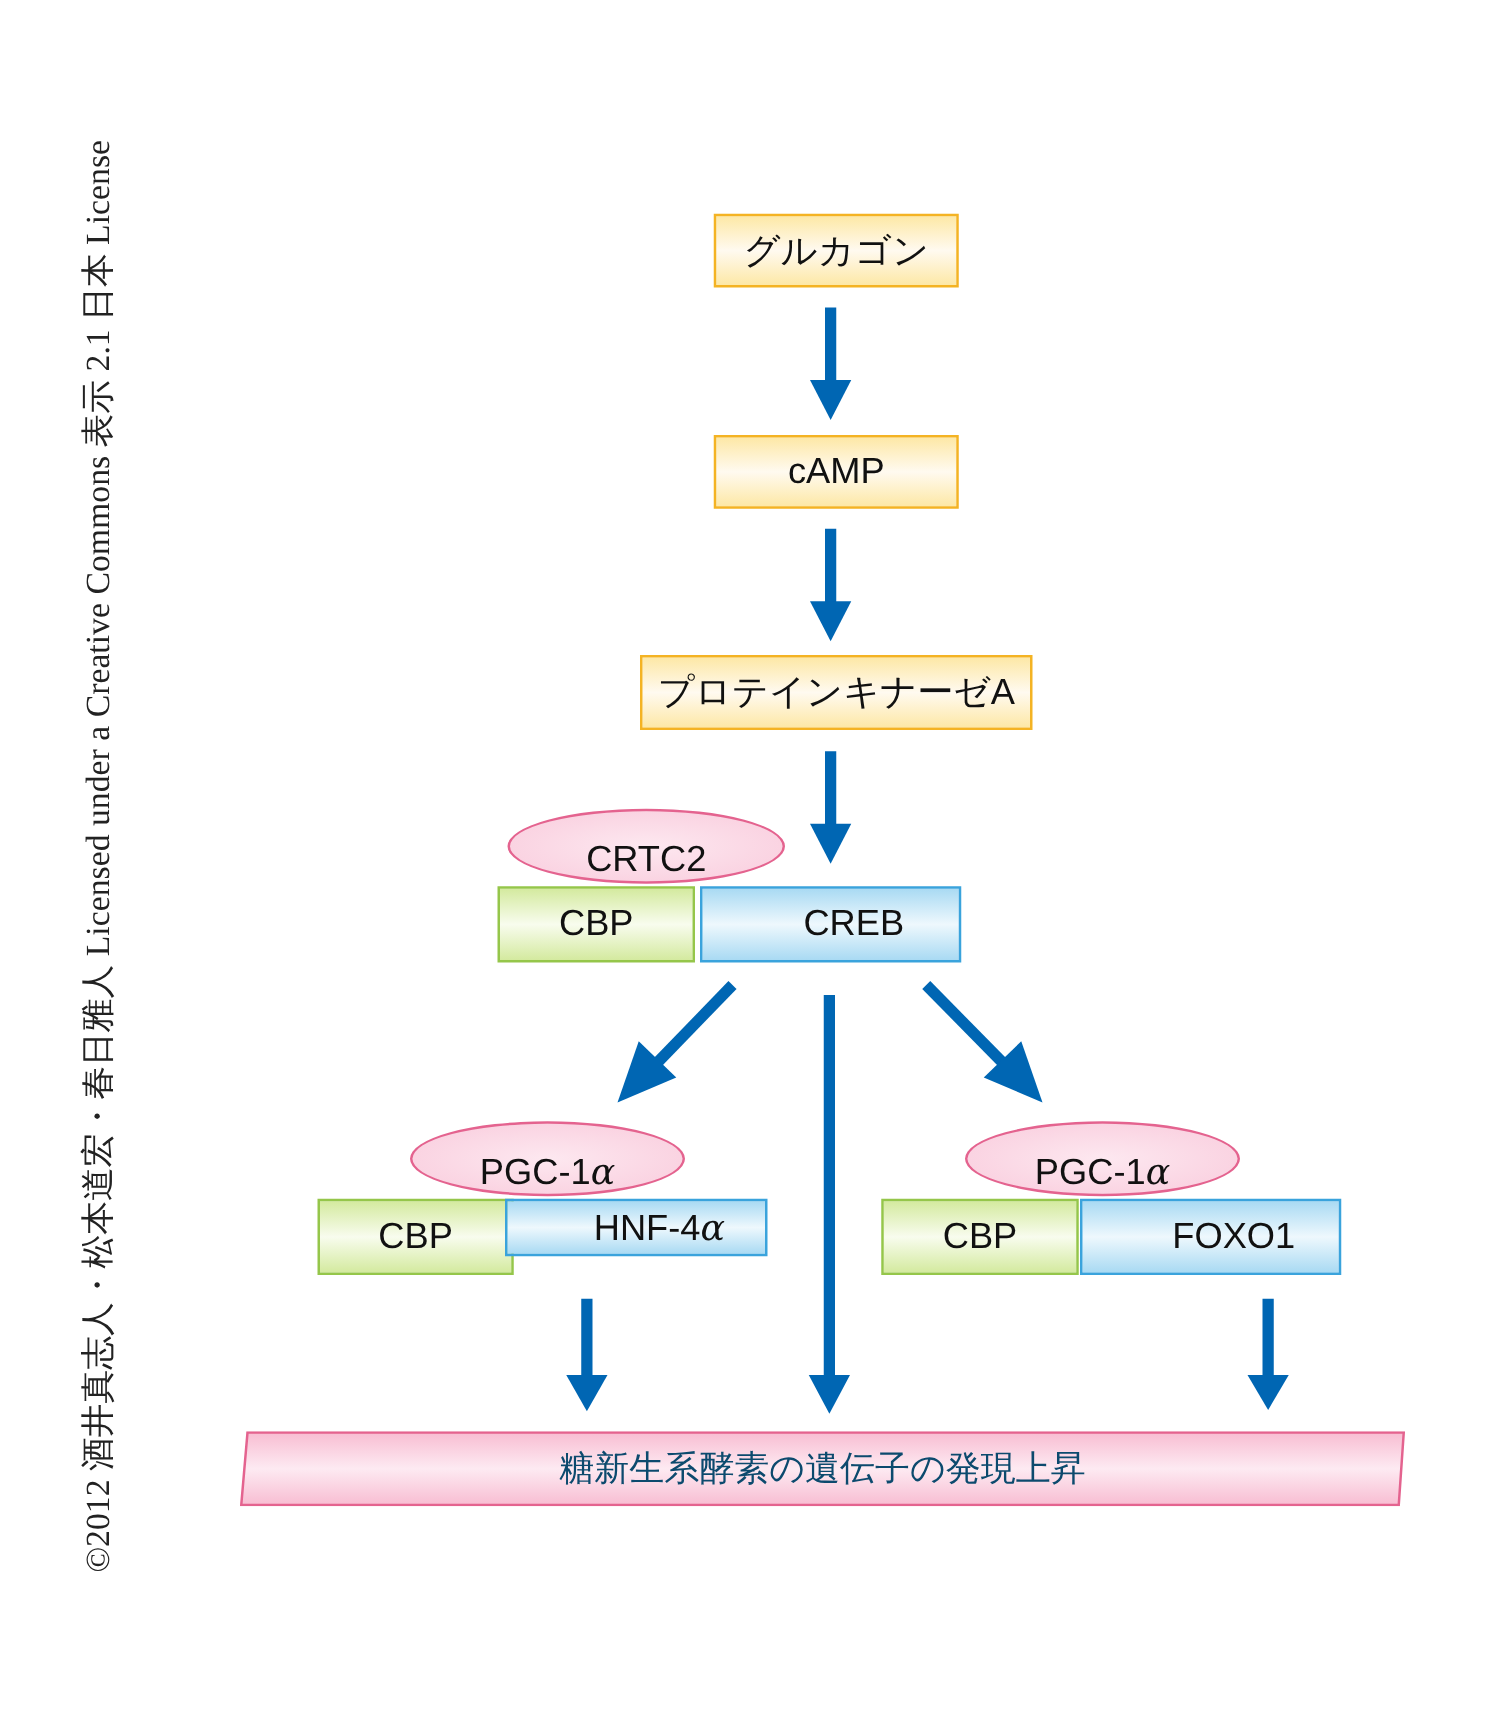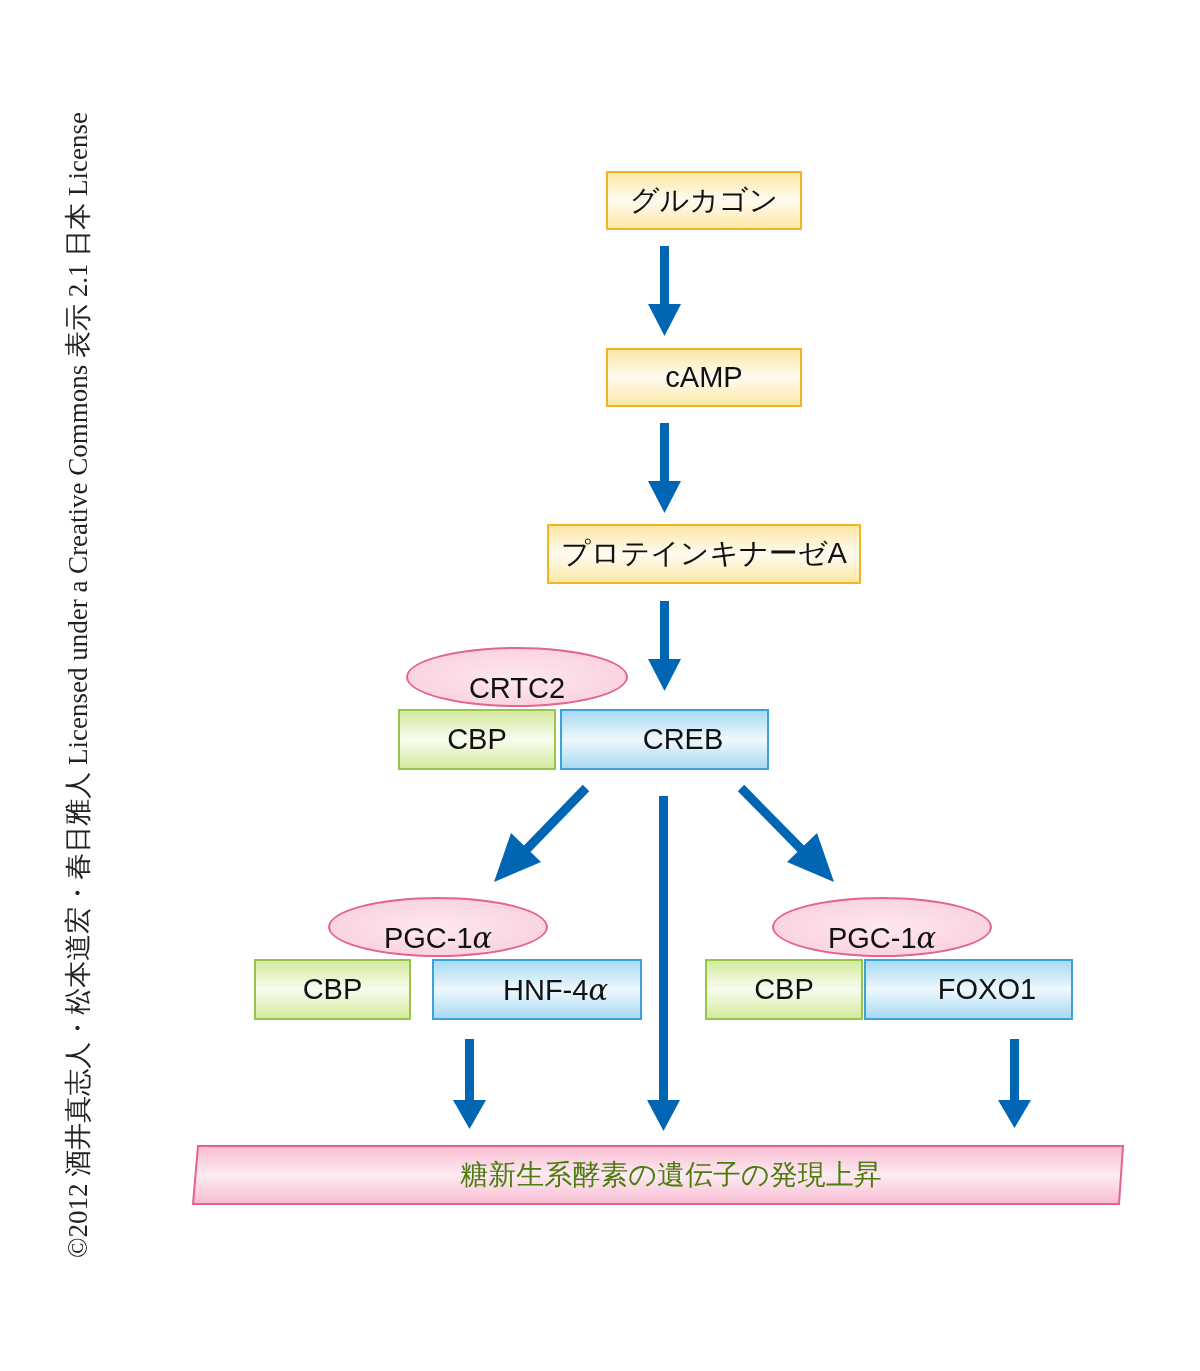--- a/index.html
+++ b/index.html
@@ -16,21 +16,20 @@
     }
 
     .box {
       position: absolute; box-sizing: border-box;
       display: flex; align-items: center; justify-content: center;
       font-size: 29px; color: #111; white-space: nowrap;
     }
     .box.yellow {
       border: 2px solid #f4b323;
       background: linear-gradient(to bottom, #fde8a6 0%, #fffaf0 50%, #fde8a6 100%);
-      margin-left: 35px;
     }
     .box.green {
       border: 2px solid #95c64a;
       background: linear-gradient(to bottom, #d4ea9f 0%, #f8fcee 50%, #d4ea9f 100%);
     }
     .box.blue {
       border: 2px solid #3aa3dc;
       background: linear-gradient(to bottom, #a9daf3 0%, #eef8fd 50%, #a9daf3 100%);
       padding-left: 37px;
     }
@@ -39,23 +38,23 @@
       border: 2px solid #e4638f; border-radius: 50%;
       background: radial-gradient(ellipse at center, #fde8f0 0%, #f9cbdc 100%);
       display: flex; align-items: flex-end; justify-content: center;
       font-size: 29px; color: #111; white-space: nowrap;
     }
     .greek { font-family: "DejaVu Serif", serif; font-style: italic; }
 
     .result-box-wrap { position: absolute; left: 192px; top: 1145px; width: 932px; height: 60px; }
     .result-box-wrap svg { position: absolute; left: 0; top: 0; }
     .result-label {
-      position: absolute; left: 13px; top: 0; width: 100%; height: 100%;
+      position: absolute; left: 0; top: 0; width: 100%; height: 100%;
       display: flex; align-items: center; justify-content: center;
-      font-size: 28px; color: #4d7c0f;
+      font-size: 28px; color: #0c4a6e;
     }
   </style>
 </head>
 <body>
 
 <div id="canvas">
 
   <div class="credit">©2012 酒井真志人・松本道宏・春日雅人 Licensed under a Creative Commons 表示 2.1 日本 License</div>
 
   <svg width="1200" height="1371" style="position:absolute;left:0;top:0">
@@ -125,21 +124,21 @@
   <div class="box blue" style="left:560px;top:709px;width:209px;height:61px;">
     <span>CREB</span>
   </div>
 
   <div class="ellipse" style="left:328px;top:897px;width:220px;height:60px;">
     <span><span>PGC-1</span><span class="greek">α</span></span>
   </div>
   <div class="box green" style="left:254px;top:959px;width:157px;height:61px;">
     <span>CBP</span>
   </div>
-  <div class="box blue" style="left:432px;top:959px;width:210px;height:61px;">
+  <div class="box blue" style="left:404px;top:959px;width:210px;height:46px;">
     <span><span>HNF-4</span><span class="greek">α</span></span>
   </div>
 
   <div class="ellipse" style="left:772px;top:897px;width:220px;height:60px;">
     <span><span>PGC-1</span><span class="greek">α</span></span>
   </div>
   <div class="box green" style="left:705px;top:959px;width:158px;height:61px;">
     <span>CBP</span>
   </div>
   <div class="box blue" style="left:864px;top:959px;width:209px;height:61px;">

